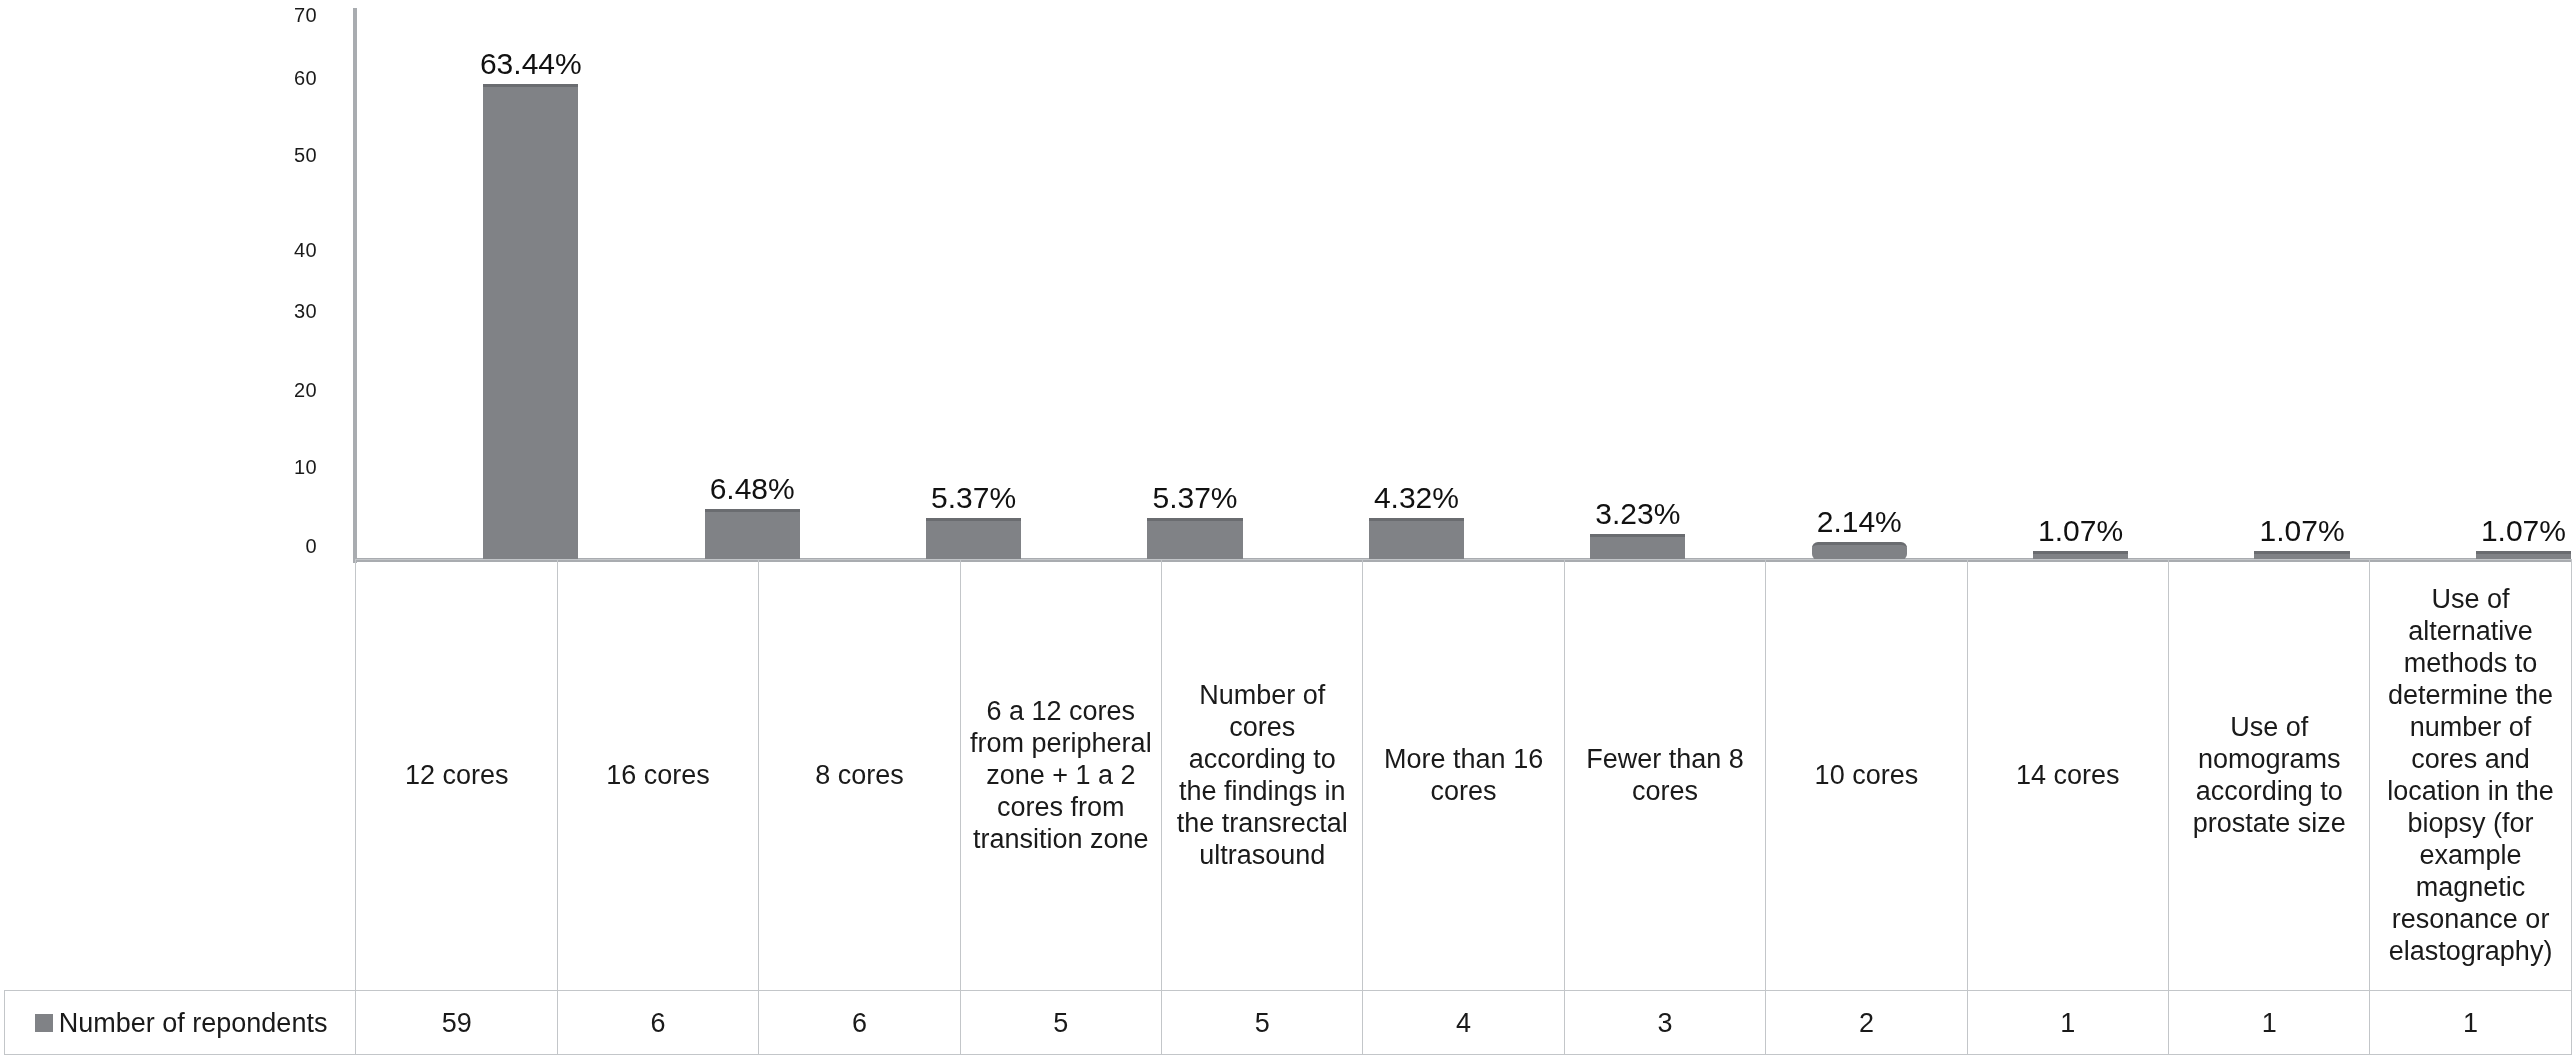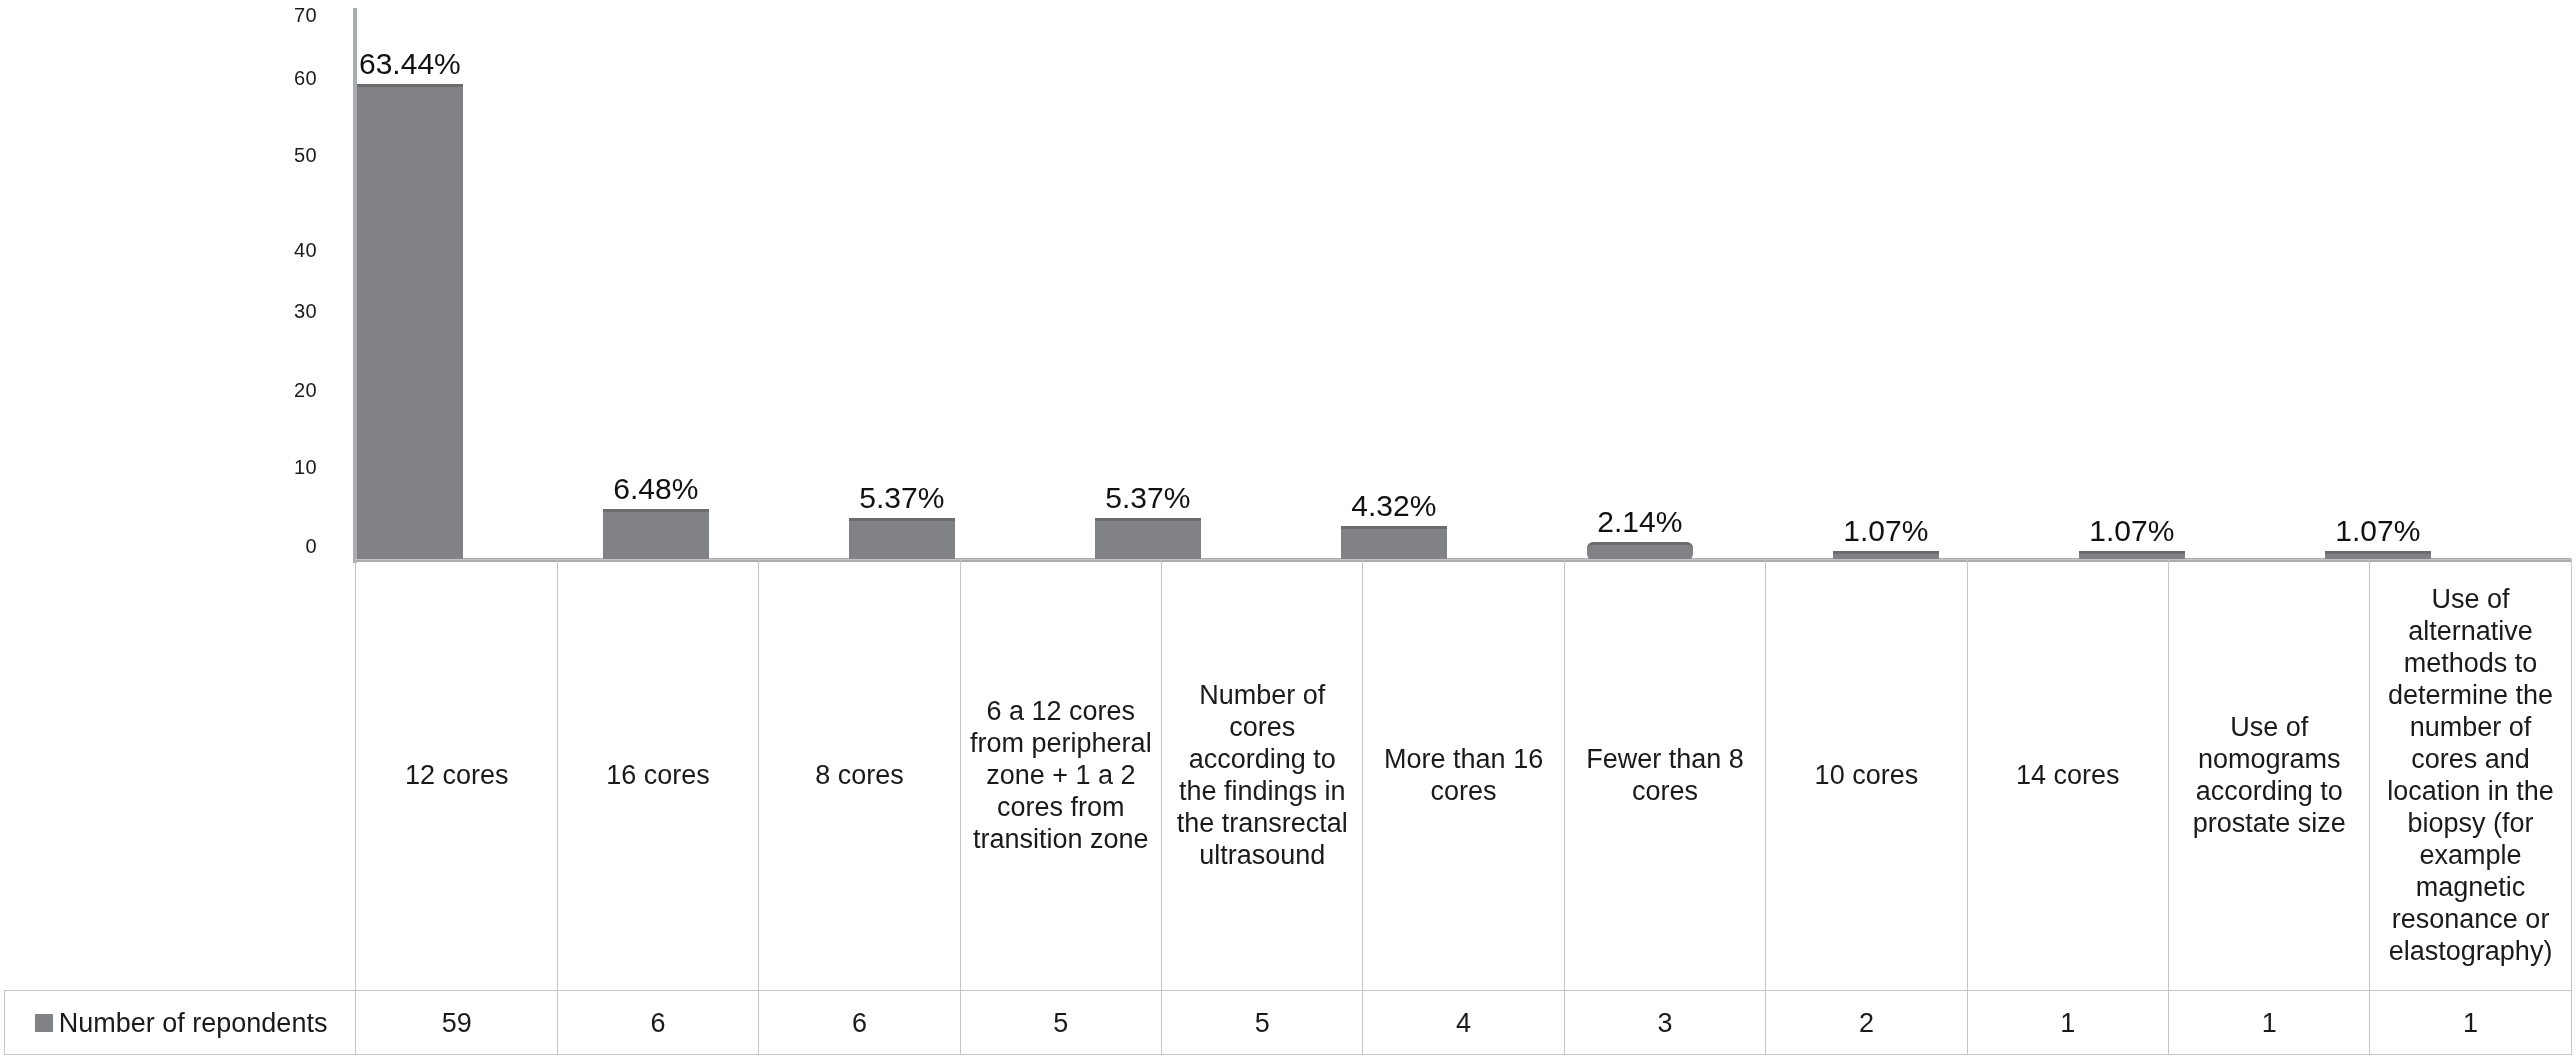--- a/index.html
+++ b/index.html
@@ -36,21 +36,21 @@
     position:absolute;left:353px;top:558px;width:2218px;height:3.8px;
     background:#a9acb0;
   }
   .bars{
     position:absolute;left:0;top:0;width:100%;height:552px;
     display:flex;align-items:flex-end;
   }
   .bar-cell{
     flex:1 1 0;height:100%;
     position:relative;
-    display:flex;align-items:flex-end;justify-content:flex-start;
+    display:flex;align-items:flex-end;justify-content:flex-end;
   }
   .bar{
     width:43%;
     background:#808286;
     border-top:3px solid #6a6c70;
     box-sizing:border-box;
     position:relative;
   }
   .bar-label{
     position:absolute;
@@ -138,25 +138,30 @@
         </div>
       </div>
 
       <div class="bar-cell">
         <div class="bar" style="height:42px;">
           <span class="bar-label">5.37%</span>
         </div>
       </div>
 
       <div class="bar-cell">
-        <div class="bar" style="height:34px;">
+        <div class="bar" style="height:42px;">
           <span class="bar-label">4.32%</span>
         </div>
       </div>
 
+      <div class="bar-cell">
+        <div class="bar" style="height:26px;">
+          <span class="bar-label">3.23%</span>
+        </div>
+      </div>
 
       <div class="bar-cell">
         <div class="bar" style="height:17.3px;border-radius:6px;">
           <span class="bar-label">2.14%</span>
         </div>
       </div>
 
       <div class="bar-cell">
         <div class="bar" style="height:9px;">
           <span class="bar-label">1.07%</span>

